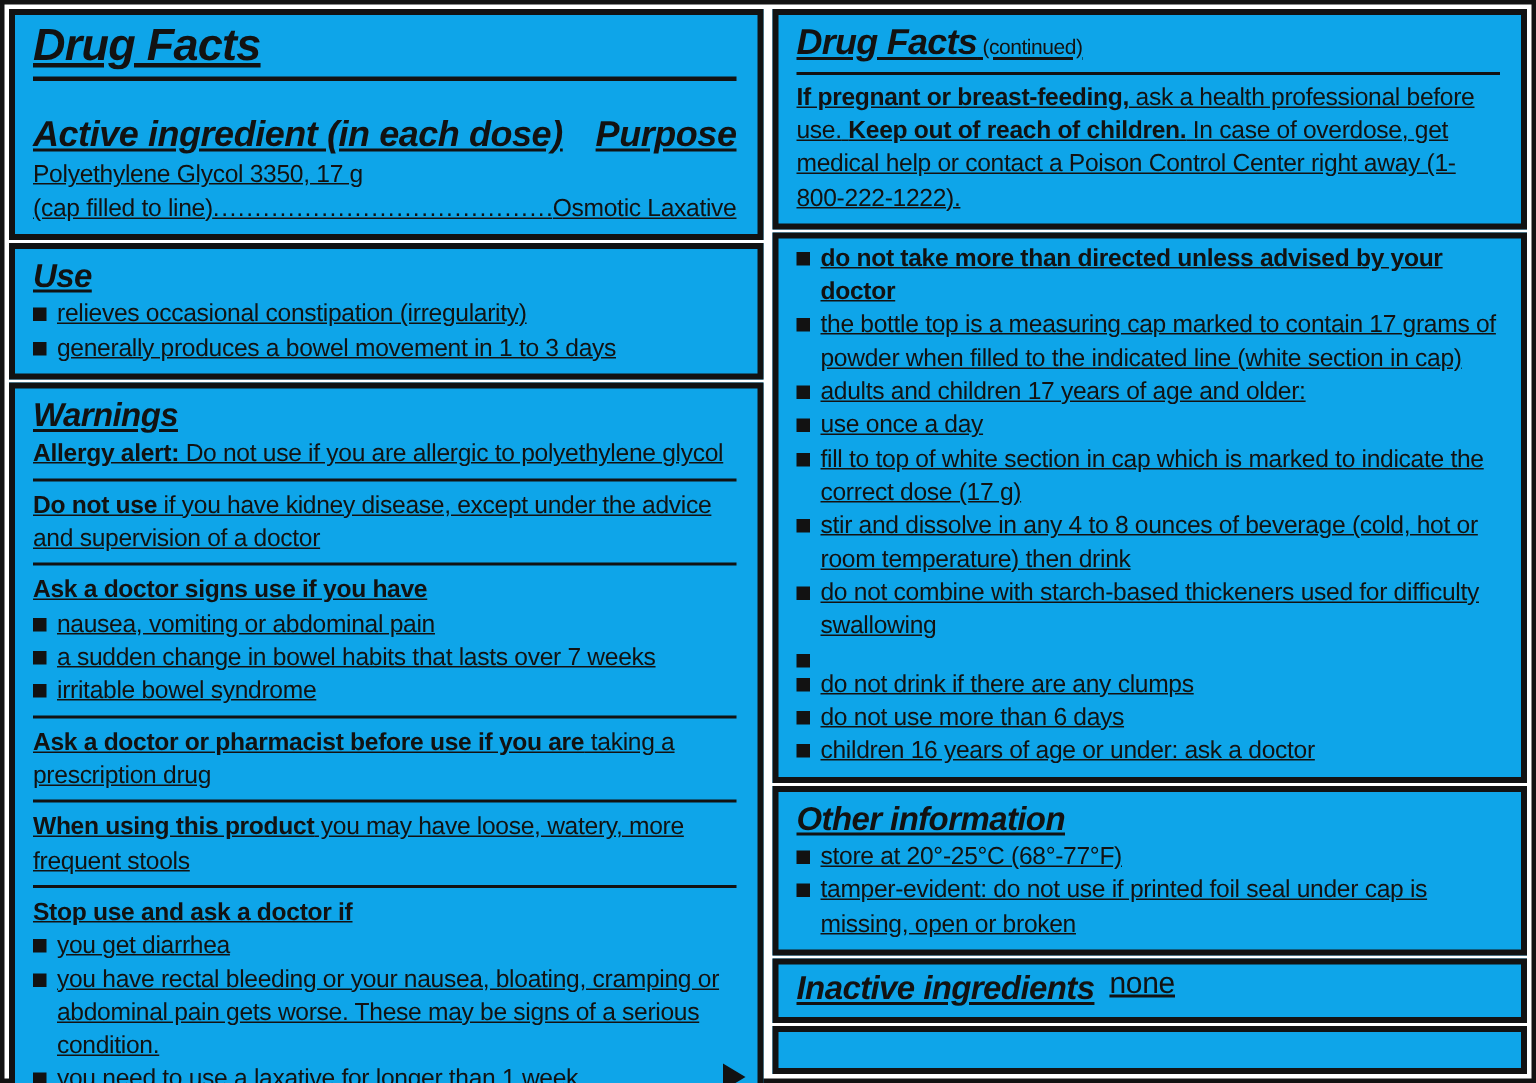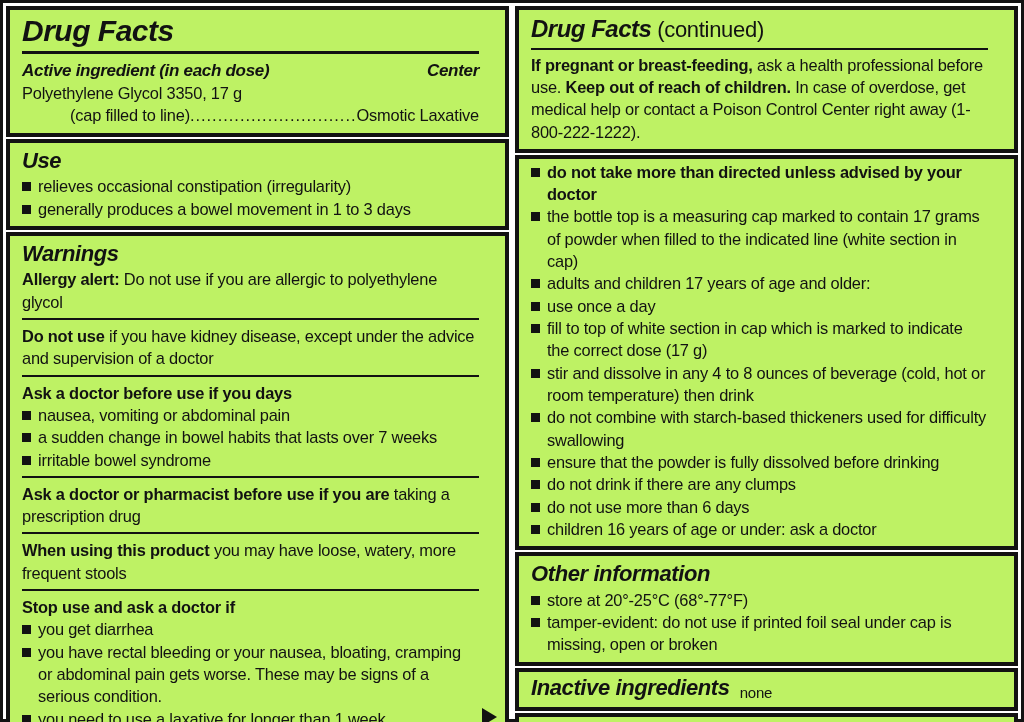--- a/index.html
+++ b/index.html
@@ -22,22 +22,23 @@
   .col{
     flex:1;
     min-width:0;
     display:flex;
     flex-direction:column;
     gap:2px;
   }
   .box{
     box-sizing:border-box;
     border:4px solid #121212;
-    background:#bef264;
-    padding:2px 26px 6px 12px;
+    background:#0ea5e9;
+    padding:2px 14px 6px 12px;
+    text-decoration:underline;
   }
   .box.grow{flex:1;position:relative;}
   
   .df-title{
     font-size:30px;
     font-weight:bold;
     font-style:italic;
     letter-spacing:-0.5px;
     padding:2px 0 4px 0;
     border-bottom:3px solid #121212;
@@ -48,75 +49,75 @@
     font-weight:bold;
     font-style:italic;
     letter-spacing:-0.5px;
     padding:3px 0 5px 0;
     border-bottom:2px solid #121212;
     line-height:1.15;
   }
   .df-title-cont .suffix{
     font-weight:normal;
     font-style:normal;
-    font-size:22px;
+    font-size:14px;
     letter-spacing:-0.3px;
   }
   .sec-title{
     font-size:22px;
     font-weight:bold;
     font-style:italic;
     letter-spacing:-0.4px;
     line-height:1.25;
     margin:2px 0 1px 0;
   }
   
   .txt{font-size:16.4px;line-height:1.36;letter-spacing:-0.2px;}
   .b{font-weight:bold;}
   .sep{border:none;border-top:2px solid #121212;margin:5px 0 5px 0;}
   
   .ai-row{
     display:flex;justify-content:space-between;align-items:baseline;
-    font-size:17px;font-weight:bold;font-style:italic;letter-spacing:-0.3px;
-    margin-top:6px;line-height:1.3;
-  }
-  .cap-row{display:flex;align-items:flex-end;margin-left:48px;}
+    font-size:24px;font-weight:bold;font-style:italic;letter-spacing:-0.3px;
+    margin-top:20px;line-height:1.3;
+  }
+  .cap-row{display:flex;align-items:flex-end;}
   .cap-row .dots{
     flex:1;overflow:hidden;white-space:nowrap;letter-spacing:1px;
     font-size:16.4px;
   }
   
   ul.blist{list-style:none;margin:0;padding:0;}
   ul.blist li{display:flex;gap:7px;}
   .sq{flex:0 0 9px;width:9px;height:9px;background:#121212;margin-top:7px;}
   .sub-indent{padding-left:21px;}
   
-  .inline-row{display:flex;align-items:flex-end;gap:10px;}
-  .inline-row .val{font-size:15px;letter-spacing:-0.2px;}
+  .inline-row{display:flex;align-items:flex-start;gap:10px;}
+  .inline-row .val{font-size:20px;letter-spacing:-0.2px;}
   
   .cont-arrow{
     position:absolute;right:8px;bottom:10px;
     width:0;height:0;
     border-left:15px solid #121212;
     border-top:9px solid transparent;
     border-bottom:9px solid transparent;
   }
 </style>
 </head>
 <body>
 
 <div class="label-wrap">
 
   <div class="col">
 
     <div class="box">
       <div class="df-title">Drug Facts</div>
       <div class="ai-row">
         <span>Active ingredient (in each dose)</span>
-        <span>Center</span>
+        <span>Purpose</span>
       </div>
       <div class="txt">Polyethylene Glycol 3350, 17 g</div>
       <div class="cap-row txt">
         <span>(cap filled to line)</span>
         <span class="dots">........................................................................................................................</span>
         <span>Osmotic Laxative</span>
       </div>
     </div>
 
     <div class="box">
@@ -139,21 +140,21 @@
       <div class="txt">
         <span class="b">Allergy alert:</span><span> Do not use if you are allergic to polyethylene glycol</span>
       </div>
       <hr class="sep">
 
       <div class="txt">
         <span class="b">Do not use</span><span> if you have kidney disease, except under the advice and supervision of a doctor</span>
       </div>
       <hr class="sep">
 
-      <div class="txt b">Ask a doctor before use if you days</div>
+      <div class="txt b">Ask a doctor signs use if you have</div>
       <ul class="blist txt">
         <li>
             <span class="sq"></span>
             <span>nausea, vomiting or abdominal pain</span>
           </li>
         <li>
             <span class="sq"></span>
             <span>a sudden change in bowel habits that lasts over 7 weeks</span>
           </li>
         <li>
@@ -232,21 +233,20 @@
         <li>
             <span class="sq"></span>
             <span>stir and dissolve in any 4 to 8 ounces of beverage (cold, hot or room temperature) then drink</span>
           </li>
         <li>
             <span class="sq"></span>
             <span>do not combine with starch-based thickeners used for difficulty swallowing</span>
           </li>
         <li>
             <span class="sq"></span>
-            <span>ensure that the powder is fully dissolved before drinking</span>
           </li>
         <li>
             <span class="sq"></span>
             <span>do not drink if there are any clumps</span>
           </li>
         <li>
             <span class="sq"></span>
             <span>do not use more than 6 days</span>
           </li>
       </ul>

